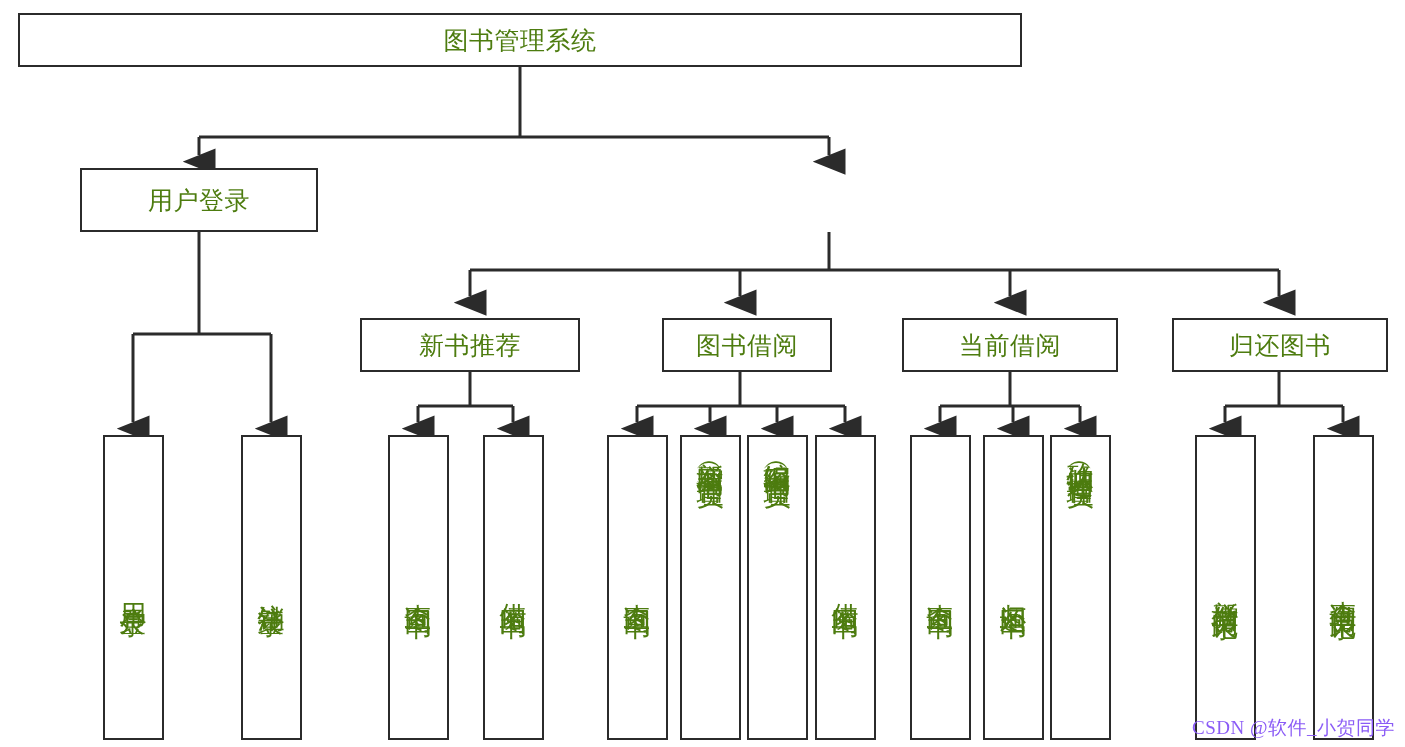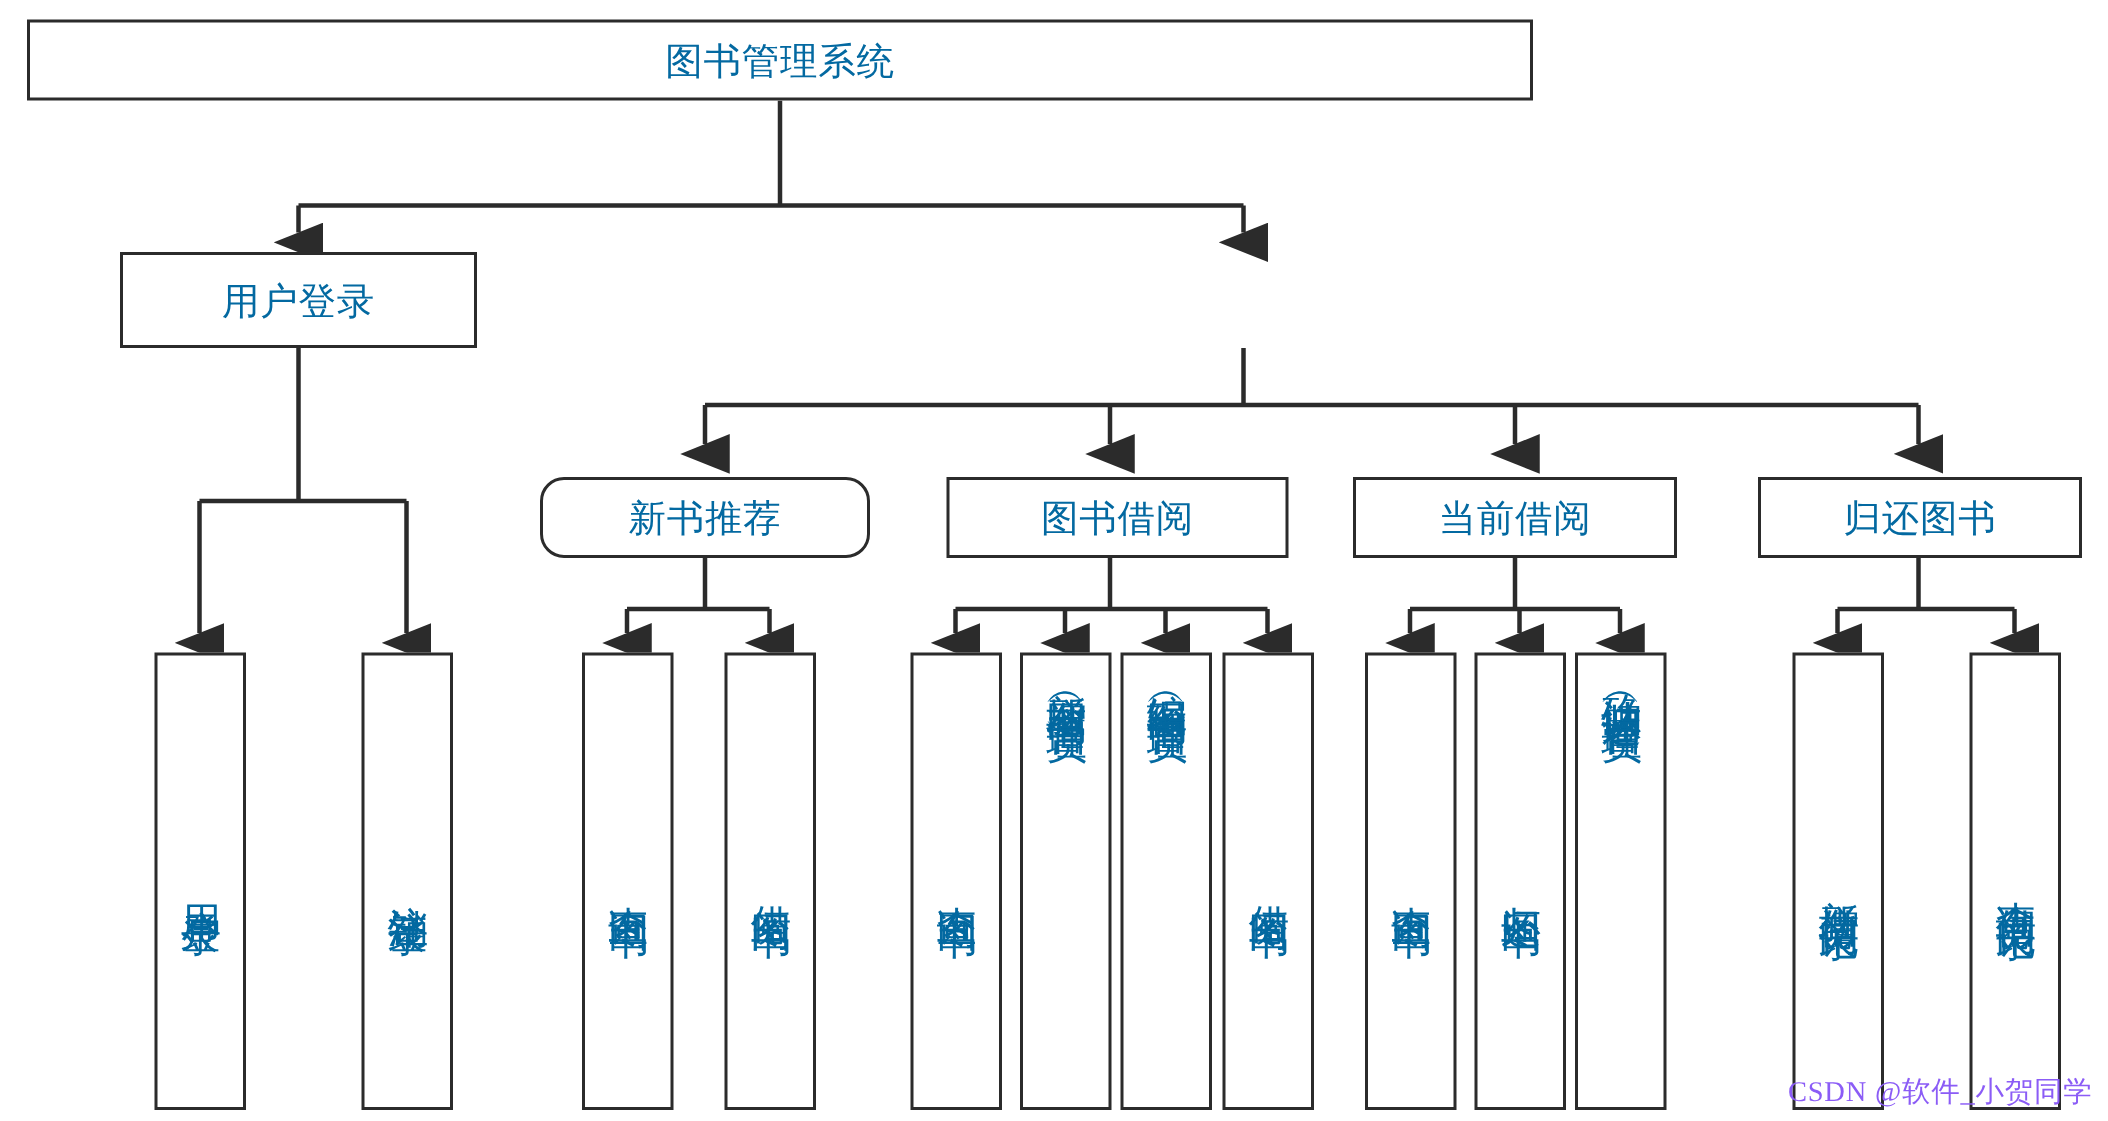--- a/index.html
+++ b/index.html
@@ -26,21 +26,21 @@
     pointer-events: none;
   }
   .node {
     position: absolute;
     box-sizing: border-box;
     border: 2.5px solid #2b2b2b;
     background: #ffffff;
     display: flex;
     align-items: center;
     justify-content: center;
-    color: #0369a1;
+    color: #4d7c0f;
   }
   .node .label {
     display: block;
     text-align: center;
     line-height: 1.0;
     letter-spacing: 0.5px;
   }
   
   .node.horiz .label {
     writing-mode: horizontal-tb;
@@ -135,25 +135,25 @@
 
   <div class="node horiz root" style="left:18px; top:13px; width:1004px; height:54px;">
     <span class="label">图书管理系统</span>
   </div>
 
   <div class="node horiz" style="left:80px; top:168px; width:238px; height:64px;">
     <span class="label">用户登录</span>
   </div>
 
 
-  <div class="node horiz" style="left:360px; top:318px; width:220px; height:54px;border-radius:16px;">
+  <div class="node horiz" style="left:360px; top:318px; width:220px; height:54px;">
     <span class="label">新书推荐</span>
   </div>
 
-  <div class="node horiz" style="left:631px; top:318px; width:228px; height:54px;align-items:center;">
+  <div class="node horiz" style="left:662px; top:318px; width:170px; height:54px;align-items:center;">
     <span class="label">图书借阅</span>
   </div>
 
   <div class="node horiz" style="left:902px; top:318px; width:216px; height:54px;">
     <span class="label">当前借阅</span>
   </div>
 
   <div class="node horiz" style="left:1172px; top:318px; width:216px; height:54px;">
     <span class="label">归还图书</span>
   </div>

